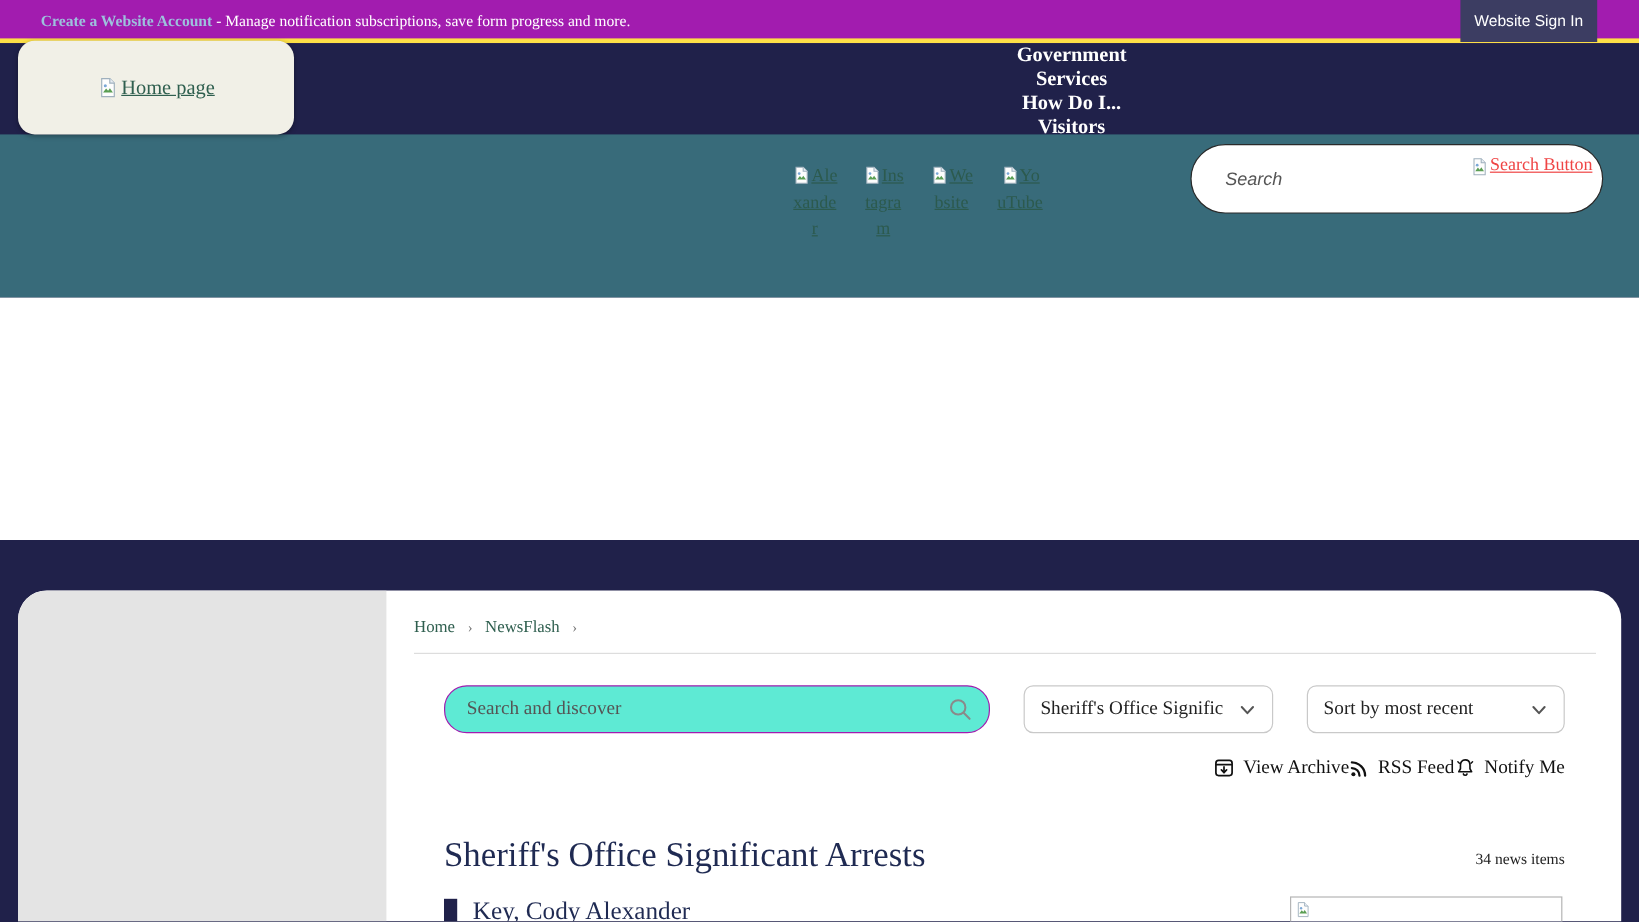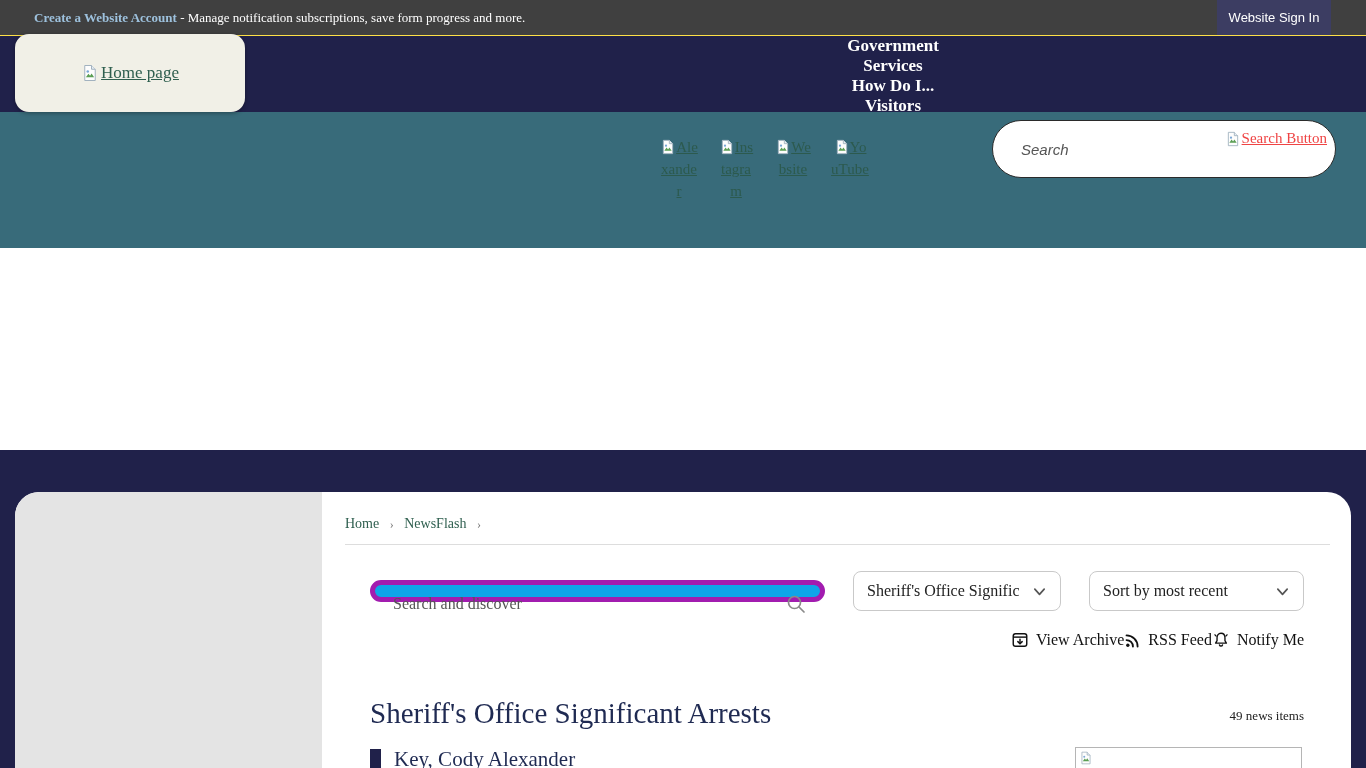--- a/index.html
+++ b/index.html
@@ -4,21 +4,21 @@
 <style>
   * { margin:0; padding:0; box-sizing:border-box; }
   html,body { width:1366px; height:768px; }
   body {
     position:relative; overflow:hidden;
     background:#20214a;
     font-family:"Liberation Serif", serif;
     color:#222;
   }
   
-  .topbar { position:absolute; top:0; left:0; width:1366px; height:36px; background:#404040; border-bottom:1px solid #fde047; }
+  .topbar { position:absolute; top:0; left:0; width:1366px; height:36px; background:#a21caf; border-bottom:4px solid #fde047; }
   .topbar-msg { position:absolute; left:34px; top:10px; font-size:13px; color:#fff; white-space:nowrap; }
   .topbar-msg .acct { color:#9dc1dd; font-weight:bold; text-decoration:none; cursor:pointer; }
   .signin-btn { position:absolute; right:35px; top:0; height:35px; width:114px; background:#3c3d62; color:#fff;
     font-family:"Liberation Sans", sans-serif; font-size:13px; border:none; cursor:pointer; }
   
   .navbar { position:absolute; top:36px; left:0; width:1366px; height:76px; background:#20214a; }
   .home-card { position:absolute; top:34px; left:15px; width:230px; height:78px; background:#f1f0e7;
     border-radius:14px; box-shadow:0 1px 4px rgba(0,0,0,0.35); display:flex; align-items:center; justify-content:center; z-index:5; cursor:pointer; }
   .home-link { display:flex; align-items:center; gap:2px; color:#2f5f4f; font-size:17px; text-decoration:underline; }
   .nav-items { position:absolute; top:36px; left:420px; width:946px; height:76px; display:flex;flex-direction:column; }
@@ -43,21 +43,21 @@
   .page-card { position:absolute; top:492px; left:15px; width:1336px; height:276px; background:#fff;
     border-radius:24px 24px 0 0; overflow:hidden; }
   .left-sidebar { position:absolute; left:0; top:0; width:307px; height:276px; background:#e4e4e4;
     border-top-left-radius:24px; }
   .content { position:absolute; left:330px; top:0; width:985px; height:276px; }
   .breadcrumb { margin-top:24px; font-size:14px; }
   .crumb { color:#2f5f4f; text-decoration:none; cursor:pointer; }
   .crumb-sep { color:#777; margin:0 7px; font-size:12px; }
   .divider { border-bottom:1px solid #ddd; margin-top:12px; width:985px; }
   .controls { display:flex; margin-top:26px; margin-left:25px; gap:28px; align-items:center; }
-  .search-discover { position:relative; width:455px; height:22px; border:5px solid #a21caf; border-radius:19px; background:#0ea5e9; }
+  .search-discover { position:relative; width:455px; height:40px; border:1px solid #a21caf; border-radius:19px; background:#5eead4; }
   .search-discover input { position:absolute; left:18px; top:7px; width:390px; height:24px; border:none; outline:none;
     font-family:"Liberation Serif", serif; font-size:16px; color:#333; background:transparent; }
   .search-discover input::placeholder { color:#555; }
   .sd-mag { position:absolute; right:14px; top:9px; }
   .select-box { height:40px; border:1px solid #c9c9c9; border-radius:8px; background:#fff; display:flex;
     align-items:center; justify-content:space-between; padding:0 13px; font-size:16px; color:#222; cursor:pointer; }
   .select-cat { width:208px; }
   .select-sort { width:215px; }
   .select-label { white-space:nowrap; overflow:hidden; }
   .select-cat .select-label { max-width:152px; }
@@ -212,21 +212,21 @@
           <path d="M8.3 15.5 a1.8 1.8 0 0 0 3.4 0" fill="none" stroke="#111" stroke-width="1.5" stroke-linecap="round"></path>
           <line x1="3.2" y1="4.2" x2="4.6" y2="5.6" stroke="#111" stroke-width="1.3" stroke-linecap="round"></line>
           <line x1="16.8" y1="4.2" x2="15.4" y2="5.6" stroke="#111" stroke-width="1.3" stroke-linecap="round"></line>
         </svg>
         <span>Notify Me</span>
       </span>
     </div>
 
     <div class="title-row">
       <h1 class="page-title">Sheriff's Office Significant Arrests</h1>
-      <span class="news-count">49 news items</span>
+      <span class="news-count">34 news items</span>
     </div>
 
     <div class="news-item">
       <span class="item-left">
         <span class="accent-bar"></span>
         <span class="item-title">Key, Cody Alexander</span>
       </span>
       <span class="item-thumb">
         <svg class="icon" width="14" height="14" viewBox="0 0 24 24">
             <path d="M5 2 h9 l5 5 v15 h-14 z" fill="#fdfdfd" stroke="#9fb0bd" stroke-width="1.3"></path>

